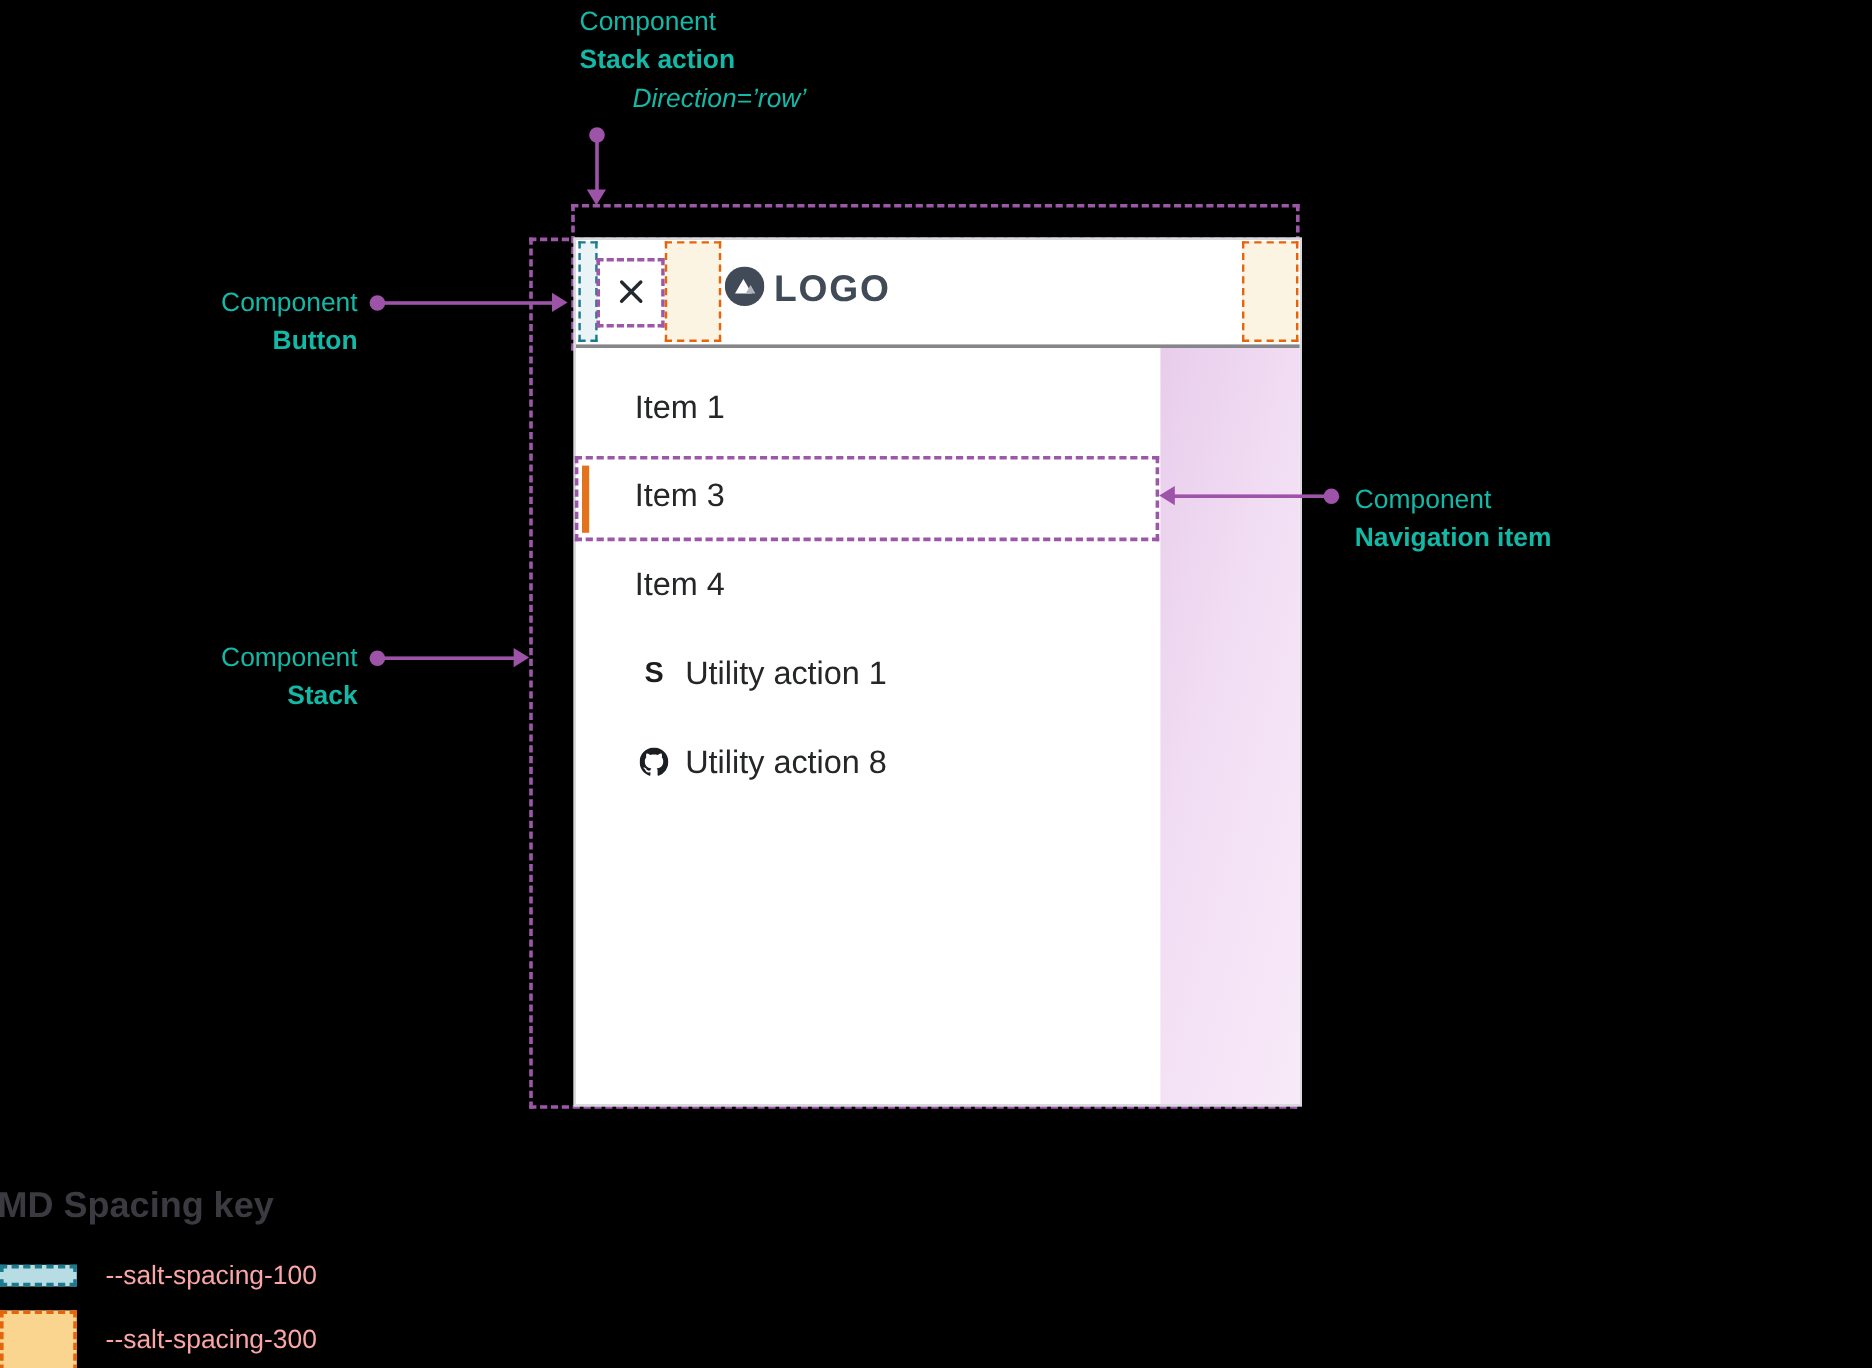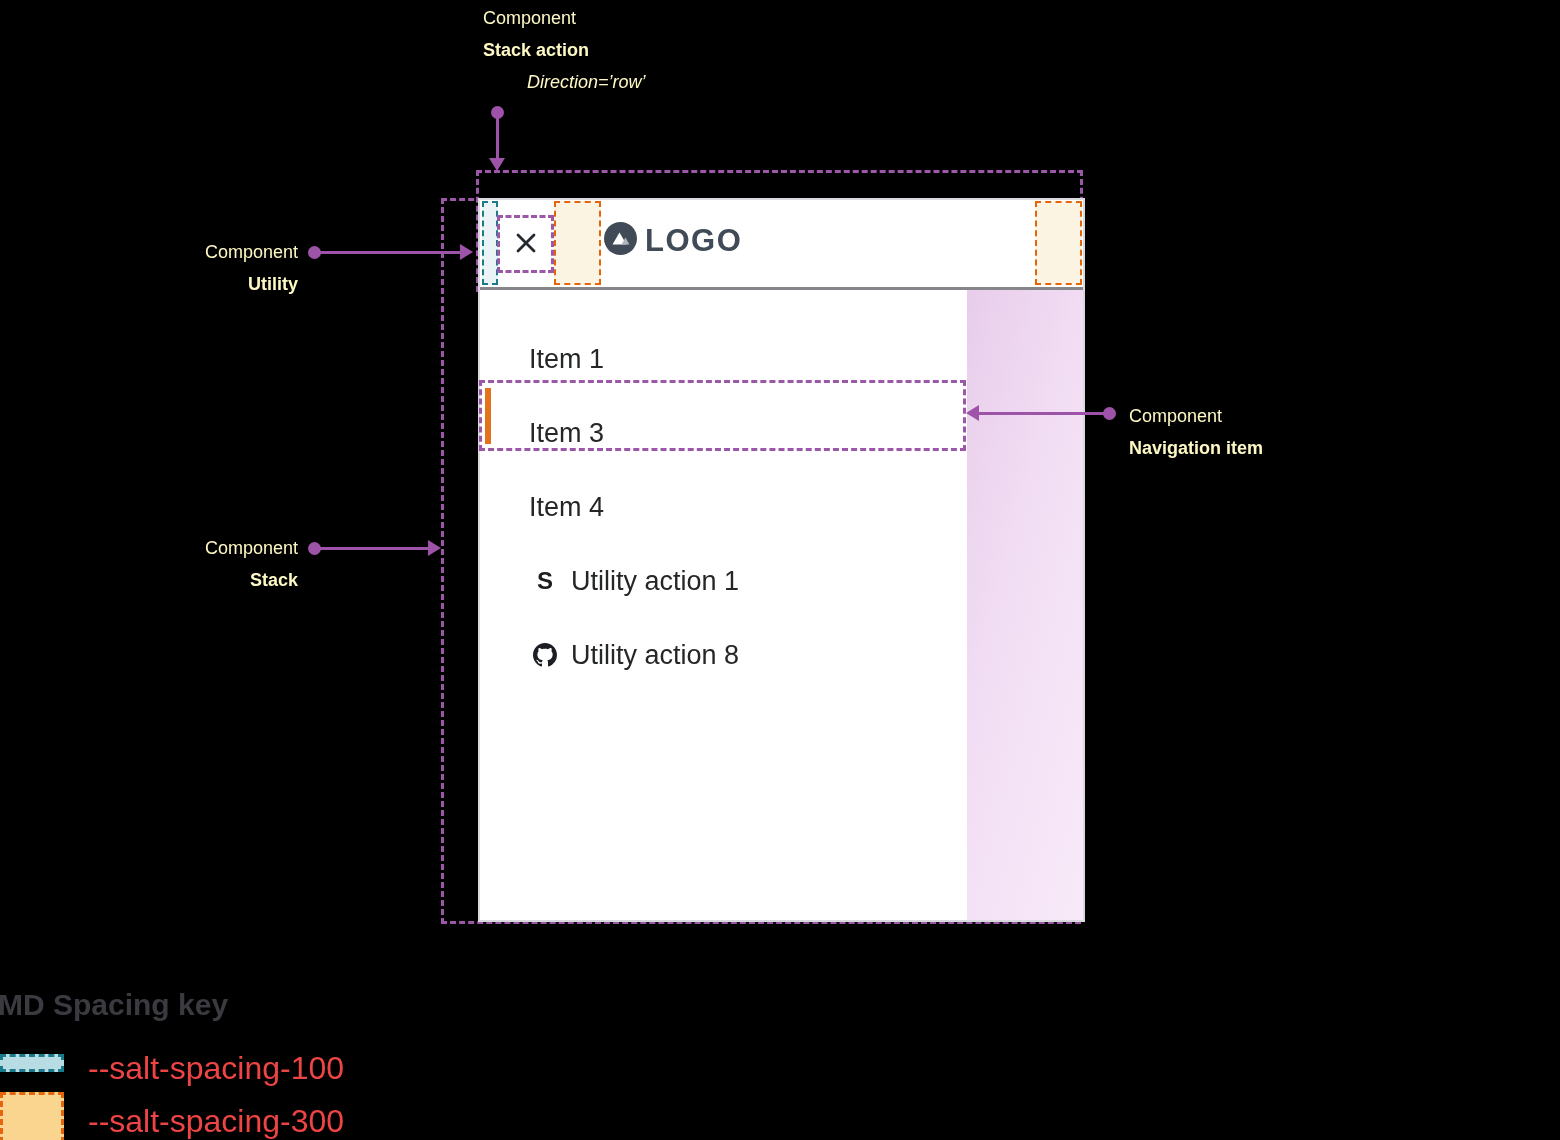--- a/index.html
+++ b/index.html
@@ -27,48 +27,48 @@
   #orange-strip-right{right:1px;top:1px;width:47px;height:84px;background:#FCF4E3;border:2px dashed #E4650C;}
   #button-outline{
     position:absolute;left:17px;top:15px;width:57px;height:58px;
     border:3px dashed #9C57A8;box-sizing:border-box;
     display:flex;align-items:center;justify-content:center;
   }
   #close-button{display:flex;align-items:center;justify-content:center;cursor:pointer;background:none;border:none;padding:0;}
   #logo{position:absolute;left:124px;top:0;height:81px;display:flex;align-items:center;gap:8px;}
   #logo-text{font-size:31px;font-weight:bold;color:#414B57;letter-spacing:1.5px;}
   
-  #nav-panel{position:absolute;left:0;top:90px;bottom:0;right:116px;background:#fff;padding-top:32px;box-sizing:border-box;}
+  #nav-panel{position:absolute;left:0;top:90px;bottom:0;right:116px;background:#fff;padding-top:12px;box-sizing:border-box;}
   #pink-panel{
     position:absolute;right:0;top:90px;bottom:0;width:116px;
     background:linear-gradient(105deg,#E8CDEB 0%,#F2DEF4 45%,#F8EAF9 100%);
   }
   .nav-row{height:74px;display:flex;align-items:center;padding-left:49px;font-size:27px;color:#242628;cursor:pointer;}
   .nav-row.util{padding-left:53px;gap:14px;}
   .util-icon{width:24px;display:flex;align-items:center;justify-content:center;}
   .s-glyph{font-size:24px;font-weight:bold;color:#1D1D1F;line-height:1;}
   #active-bar{position:absolute;left:485px;top:388px;width:6px;height:56px;background:#E2731C;z-index:7;}
   
-  .ann{position:absolute;z-index:8;font-size:18px;line-height:32px;color:#fef9c3;}
+  .ann{position:absolute;z-index:8;font-size:22px;line-height:32px;color:#14b8a6;}
   .ann .b{font-weight:bold;}
   .ann .i{font-style:italic;margin-left:44px;}
   .ann-right{text-align:right;}
   .dot{position:absolute;width:13px;height:13px;border-radius:50%;background:#9D53A8;z-index:8;}
   .hline{position:absolute;height:3px;background:#9D53A8;z-index:8;}
   .vline{position:absolute;width:3px;background:#9D53A8;z-index:8;}
   .arr{position:absolute;width:0;height:0;z-index:8;}
   .arr.right{border-top:8px solid transparent;border-bottom:8px solid transparent;border-left:13px solid #9D53A8;}
   .arr.left{border-top:8px solid transparent;border-bottom:8px solid transparent;border-right:13px solid #9D53A8;}
   .arr.down{border-left:8px solid transparent;border-right:8px solid transparent;border-top:13px solid #9D53A8;}
   
   #legend-title{position:absolute;left:-2px;top:988px;font-size:30px;font-weight:bold;color:#3A3A40;z-index:8;}
   .swatch{position:absolute;box-sizing:border-box;z-index:8;}
   #swatch-100{left:0;top:1054px;width:64px;height:18px;background:#B8DCE3;border:3px dashed #1B7A8C;}
   #swatch-300{left:0;top:1092px;width:64px;height:60px;background:#FAD58F;border:3px dashed #E4650C;}
-  .legend-label{position:absolute;left:88px;font-size:32px;color:#ef4444;z-index:8;}
+  .legend-label{position:absolute;left:88px;font-size:22px;color:#fca5a5;z-index:8;}
   #legend-label-100{top:1050px;}
   #legend-label-300{top:1103px;}
 </style>
 </head>
 <body>
 
 <div id="canvas">
 
   <div id="stack-outline" class="outline"></div>
   <div id="drawer-outline" class="outline"></div>
@@ -135,21 +135,21 @@
     <div>Component</div>
     <div class="b">Stack action</div>
     <div class="i">Direction=’row’</div>
   </div>
   <div class="dot" style="left:491px;top:106px;"></div>
   <div class="vline" style="left:496px;top:116px;height:44px;"></div>
   <div class="arr down" style="left:489px;top:158px;"></div>
 
   <div class="ann ann-right" style="left:100px;top:236px;width:198px;">
     <div>Component</div>
-    <div class="b">Utility</div>
+    <div class="b">Button</div>
   </div>
   <div class="dot" style="left:308px;top:246px;"></div>
   <div class="hline" style="left:318px;top:251px;width:143px;"></div>
   <div class="arr right" style="left:460px;top:244px;"></div>
 
   <div class="ann ann-right" style="left:100px;top:532px;width:198px;">
     <div>Component</div>
     <div class="b">Stack</div>
   </div>
   <div class="dot" style="left:308px;top:542px;"></div>

